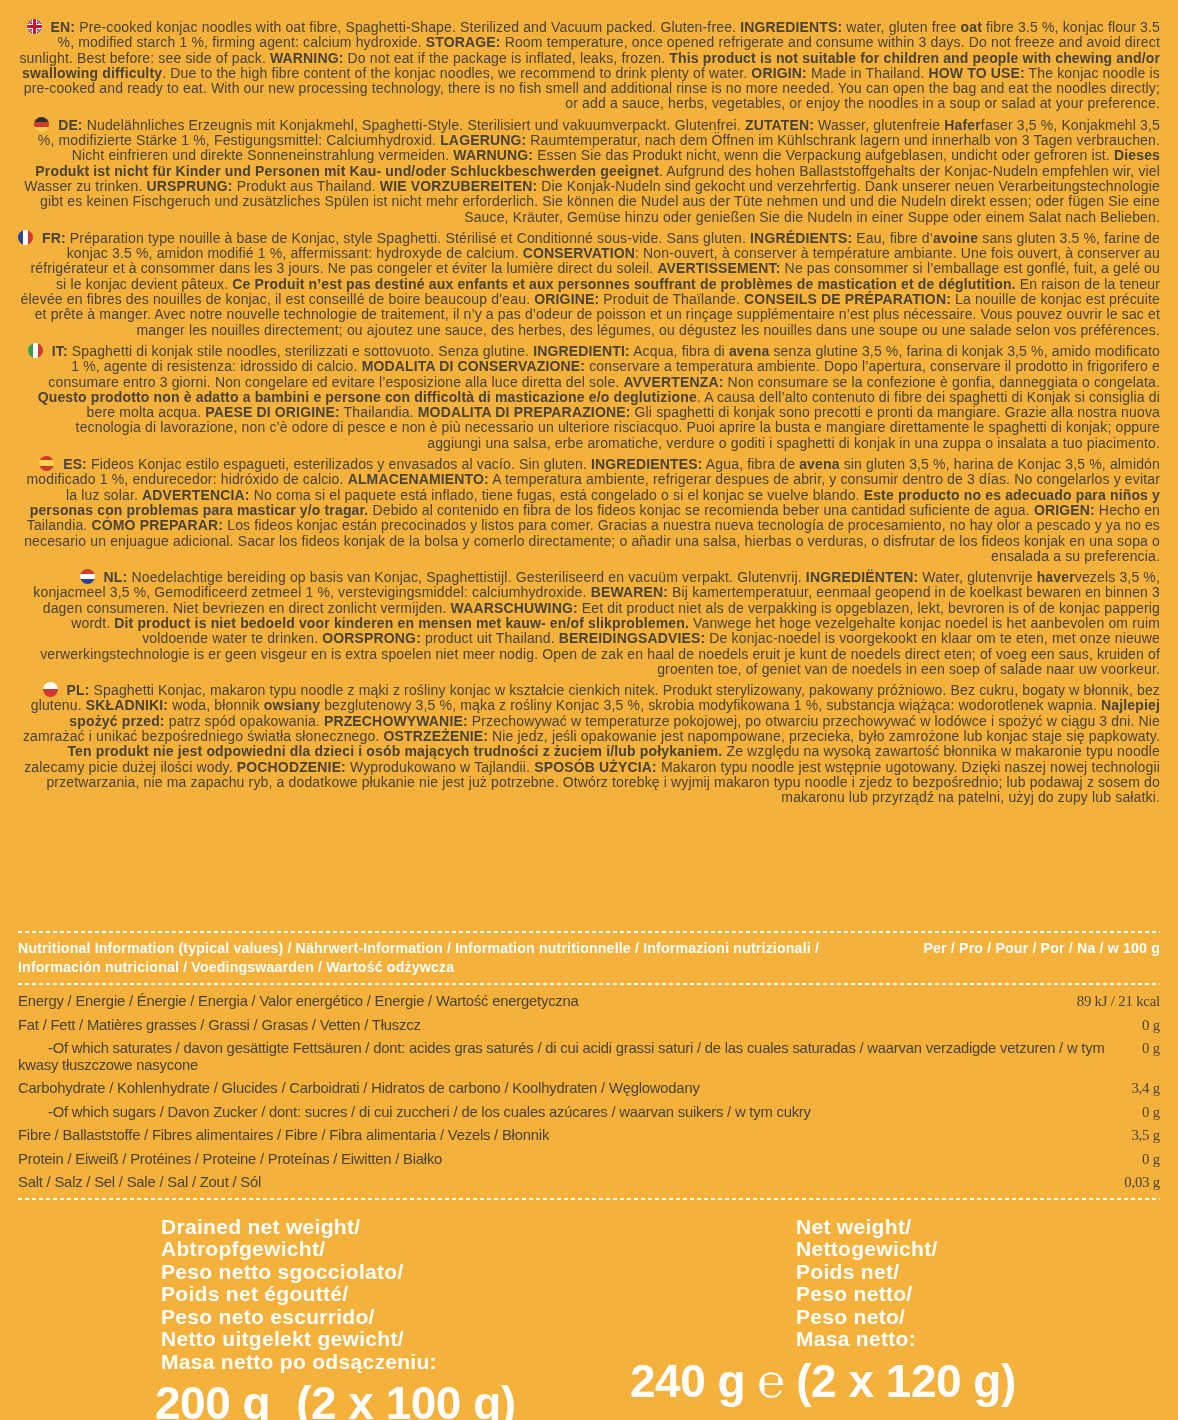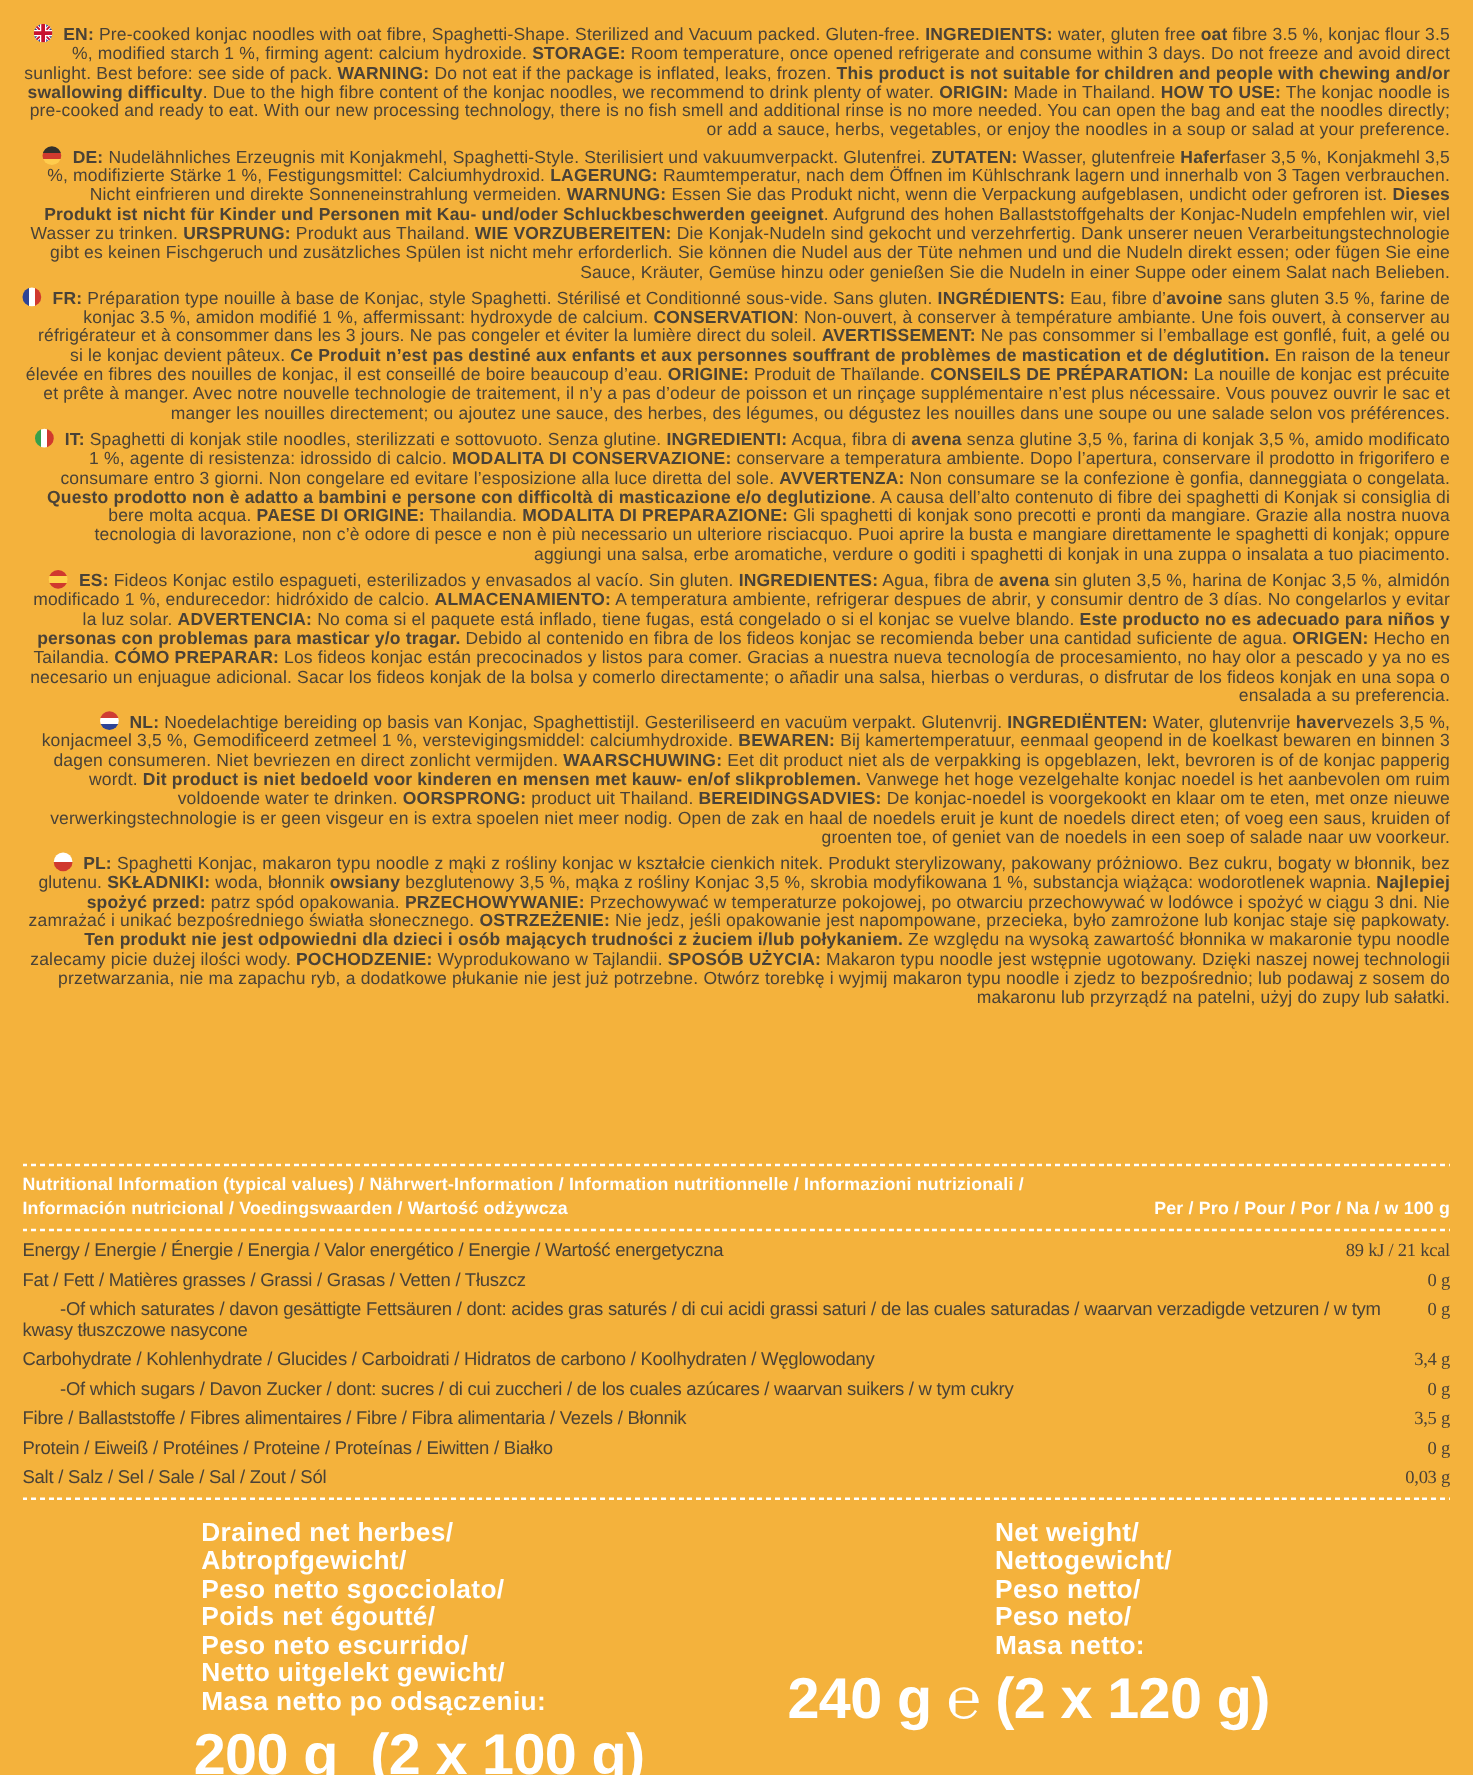--- a/index.html
+++ b/index.html
@@ -27,21 +27,21 @@
   }
   .flag svg{display:block;width:100%;height:100%;}
   .flag-de{background:linear-gradient(180deg,#33302b 0 34%,#d03a2e 34% 67%,#ffcc4d 67%);}
   .flag-fr{background:linear-gradient(90deg,#2d4496 0 34%,#fff 34% 66%,#d0392e 66%);}
   .flag-it{background:linear-gradient(90deg,#38a04a 0 34%,#fff 34% 66%,#d0392e 66%);}
   .flag-es{background:linear-gradient(180deg,#d0392e 0 30%,#ffd34d 30% 70%,#d0392e 70%);}
   .flag-nl{background:linear-gradient(180deg,#cf3d33 0 34%,#fff 34% 66%,#2d4496 66%);}
   .flag-pl{background:linear-gradient(180deg,#fff 0 50%,#d0392e 50%);}
   
   .dotrule{height:2px;background:repeating-linear-gradient(90deg,var(--white) 0 4px,transparent 4px 7px);}
-  .nhead{display:flex;align-items:flex-end;color:var(--white);font-weight:700;
+  .nhead{display:flex;align-items:flex-start;color:var(--white);font-weight:700;
          font-size:14.2px;line-height:18.5px;margin:6px 0 7px 0;}
   .nhead-label{width:845px;}
   .nhead-per{flex:1;text-align:right;white-space:nowrap;}
   .nbody{margin:8px 0 6px 0;}
   .nrow{display:flex;align-items:flex-start;margin:7px 0;font-size:14.8px;line-height:16.5px;letter-spacing:-.2px;}
   .nrow .nlabel{flex:1;}
   .nrow .nvalue{white-space:nowrap;padding-left:16px;text-align:right;font-family:Liberation Serif, serif;}
   .nrow.indent .nlabel{text-indent:30px;}
   
   .weights{position:relative;margin-top:16px;color:var(--white);}
@@ -128,32 +128,33 @@
       <div class="nrow">
         <div class="nlabel">Salt / Salz / Sel / Sale / Sal / Zout / Sól</div>
         <div class="nvalue">0,03 g</div>
       </div>
     </div>
     <div class="dotrule"></div>
   </div>
 
   <div class="weights">
     <div class="wcol-left">
-      <div class="wline">Drained net herbes/</div>
+      <div class="wline">Drained net weight/</div>
       <div class="wline">Abtropfgewicht/</div>
       <div class="wline">Peso netto sgocciolato/</div>
       <div class="wline">Poids net égoutté/</div>
       <div class="wline">Peso neto escurrido/</div>
       <div class="wline">Netto uitgelekt gewicht/</div>
       <div class="wline">Masa netto po odsączeniu:</div>
       <div class="wbig"><span>200 g</span><span class="gap"></span><span>(2 x 100 g)</span></div>
     </div>
     <div class="wcol-right">
       <div class="wline">Net weight/</div>
       <div class="wline">Nettogewicht/</div>
+      <div class="wline">Poids net/</div>
       <div class="wline">Peso netto/</div>
       <div class="wline">Peso neto/</div>
       <div class="wline">Masa netto:</div>
       <div class="wbig"><span>240 g</span><span class="emark">℮</span><span>(2 x 120 g)</span></div>
     </div>
   </div>
 
 </div>
 
 </body></html>

